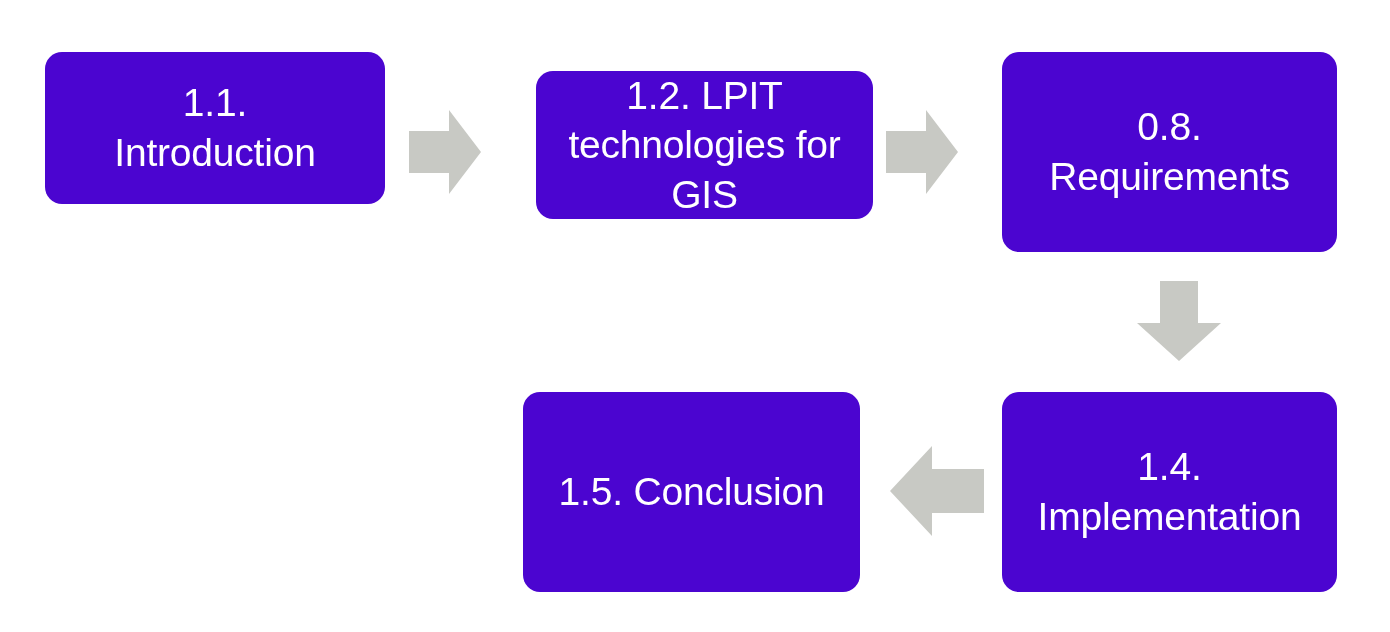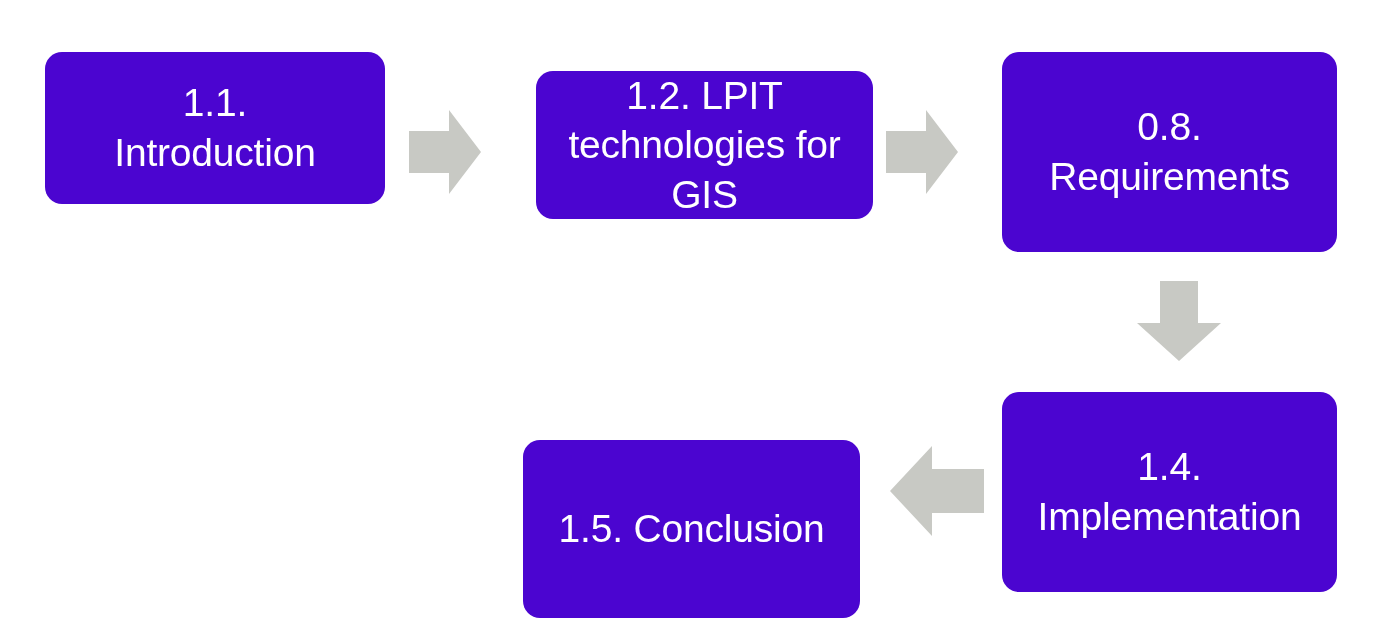--- a/index.html
+++ b/index.html
@@ -43,21 +43,21 @@
   .arrow svg {
     display: block;
     width: 100%;
     height: 100%;
   }
   
   #node-1 { left: 45px;   top: 52px;  width: 340px; height: 152px; }
   #node-2 { left: 536px;  top: 52px;  width: 337px; height: 148px; margin-top: 19px; }
   #node-3 { left: 1002px; top: 52px;  width: 335px; height: 200px; }
   #node-4 { left: 1002px; top: 392px; width: 335px; height: 200px; align-items: center; }
-  #node-5 { left: 523px;  top: 392px; width: 337px; height: 178px; margin-top: 48px; }
+  #node-5 { left: 523px;  top: 392px; width: 337px; height: 200px; }
   
   #arrow-1 { left: 409px;  top: 110px; width: 72px;  height: 84px; }
   #arrow-2 { left: 886px;  top: 110px; width: 72px;  height: 84px; }
   #arrow-3 { left: 1137px; top: 281px; width: 84px;  height: 80px; }
   #arrow-4 { left: 890px;  top: 446px; width: 94px;  height: 90px; }
 </style>
 </head>
 <body>
 
 <div id="canvas" style="background: rgb(255, 255, 255);">

